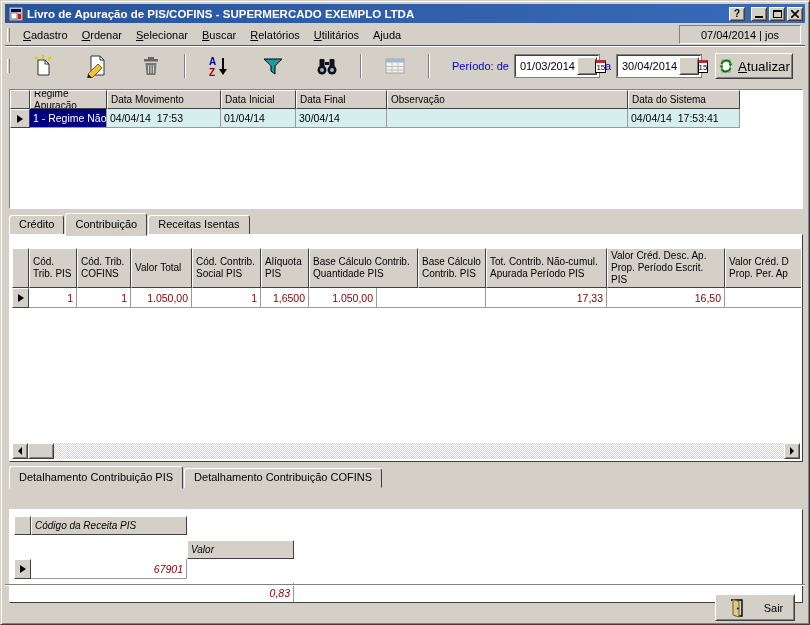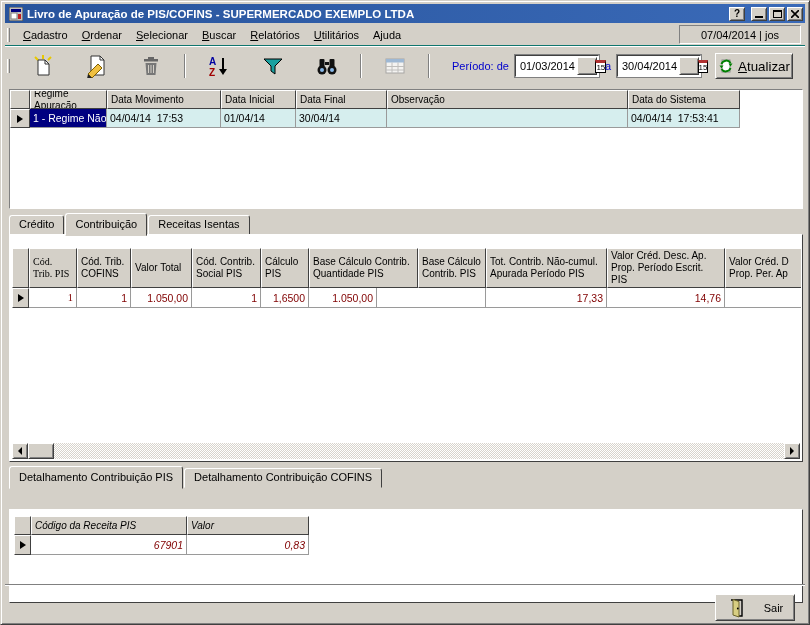--- a/index.html
+++ b/index.html
@@ -86,26 +86,26 @@
   .tab.active { height:23px; padding-top:4px; font-size:11px; z-index:2; position:relative; margin-bottom:-1px; border-bottom:1px solid #d4d0c8; }
   .ts1 { top:211px; } .ts2 { top:464px; }
 
   
   .page { position:absolute; left:8px; width:794px; background:#fff;
     border:1px solid; border-color:#fff #404040 #404040 #fff; overflow:hidden; }
   .page1 { top:233px; height:228px; }
   .page2 { top:508px; height:94px;font-style:italic; }
 
   .cg-wrap { margin:13px 0 0 2px; width:789px; overflow:hidden; }
-  .cg-ind{width:17px;} .cg0{width:48px;font-family:Liberation Serif, serif;} .cg1{width:54px;} .cg2{width:61px;} .cg3{width:69px;} .cg4{width:48px;}
+  .cg-ind{width:17px;} .cg0{width:48px;} .cg1{width:54px;} .cg2{width:61px;} .cg3{width:69px;} .cg4{width:48px;}
   .cg5{width:68px;} .cg6{width:109px;} .cg7{width:121px;} .cg8{width:118px;} .cg9{width:90px;}
   .cg-h{height:40px;} .cg-r{height:20px;}
 
   .dg-wrap { margin:6px 0 0 4px; }
-  .dg-ind{width:17px;} .dg0{width:156px;} .dg1{width:122px;}
+  .dg-ind{width:17px;} .dg0{width:156px;} .dg1{width:107px;margin-top:24px;}
   .dg-h{height:19px;} .dg-r{height:20px;}
 
   
   .hscroll { position:absolute; left:2px; right:2px; bottom:2px; height:16px;
     background-image:conic-gradient(#fff 25%, #d8d4cc 0 50%, #fff 0 75%, #d8d4cc 0);
     background-size:2px 2px; display:flex; align-items:center; }
   .sb-btn { width:16px; height:16px; display:flex; align-items:center; justify-content:center; flex:none; }
   .arr-l { width:0; height:0; border-right:4px solid #000; border-top:4px solid transparent; border-bottom:4px solid transparent; }
   .arr-r { width:0; height:0; border-left:4px solid #000; border-top:4px solid transparent; border-bottom:4px solid transparent; }
   .sb-thumb { width:26px; height:16px; flex:none; }
@@ -284,40 +284,40 @@
   </div>
 
   <div class="page page1">
     <div class="cg-wrap">
       <div class="grid-row">
         <div class="ind cg-ind cg-h"></div>
         <div class="gh cg0 cg-h">Cód. Trib. PIS</div>
         <div class="gh cg1 cg-h">Cód. Trib. COFINS</div>
         <div class="gh cg2 cg-h">Valor Total</div>
         <div class="gh cg3 cg-h">Cód. Contrib. Social PIS</div>
-        <div class="gh cg4 cg-h">Cálculo PIS</div>
+        <div class="gh cg4 cg-h">Alíquota PIS</div>
         <div class="gh cg6 cg-h">Base Cálculo Contrib. Quantidade PIS</div>
         <div class="gh cg5 cg-h">Base Cálculo Contrib. PIS</div>
         <div class="gh cg7 cg-h">Tot. Contrib. Não-cumul. Apurada Período PIS</div>
         <div class="gh cg8 cg-h">Valor Créd. Desc. Ap. Prop. Período Escrit. PIS</div>
         <div class="gh cg9 cg-h">Valor Créd. D Prop. Per. Ap</div>
       </div>
       <div class="grid-row">
         <div class="ind cg-ind cg-r">
             <span class="tri"></span>
           </div>
         <div class="gc cg0 cg-r val">1</div>
         <div class="gc cg1 cg-r val">1</div>
         <div class="gc cg2 cg-r val">1.050,00</div>
         <div class="gc cg3 cg-r val">1</div>
         <div class="gc cg4 cg-r val">1,6500</div>
         <div class="gc cg5 cg-r val">1.050,00</div>
         <div class="gc cg6 cg-r val"></div>
         <div class="gc cg7 cg-r val">17,33</div>
-        <div class="gc cg8 cg-r val">14,76</div>
+        <div class="gc cg8 cg-r val">16,50</div>
         <div class="gc cg9 cg-r val"></div>
       </div>
     </div>
     <div class="hscroll">
       <div class="sb-btn raised">
           <span class="arr-l"></span>
         </div>
       <div class="sb-thumb raised"></div>
       <div class="sb-track"></div>
       <div class="sb-btn raised">

